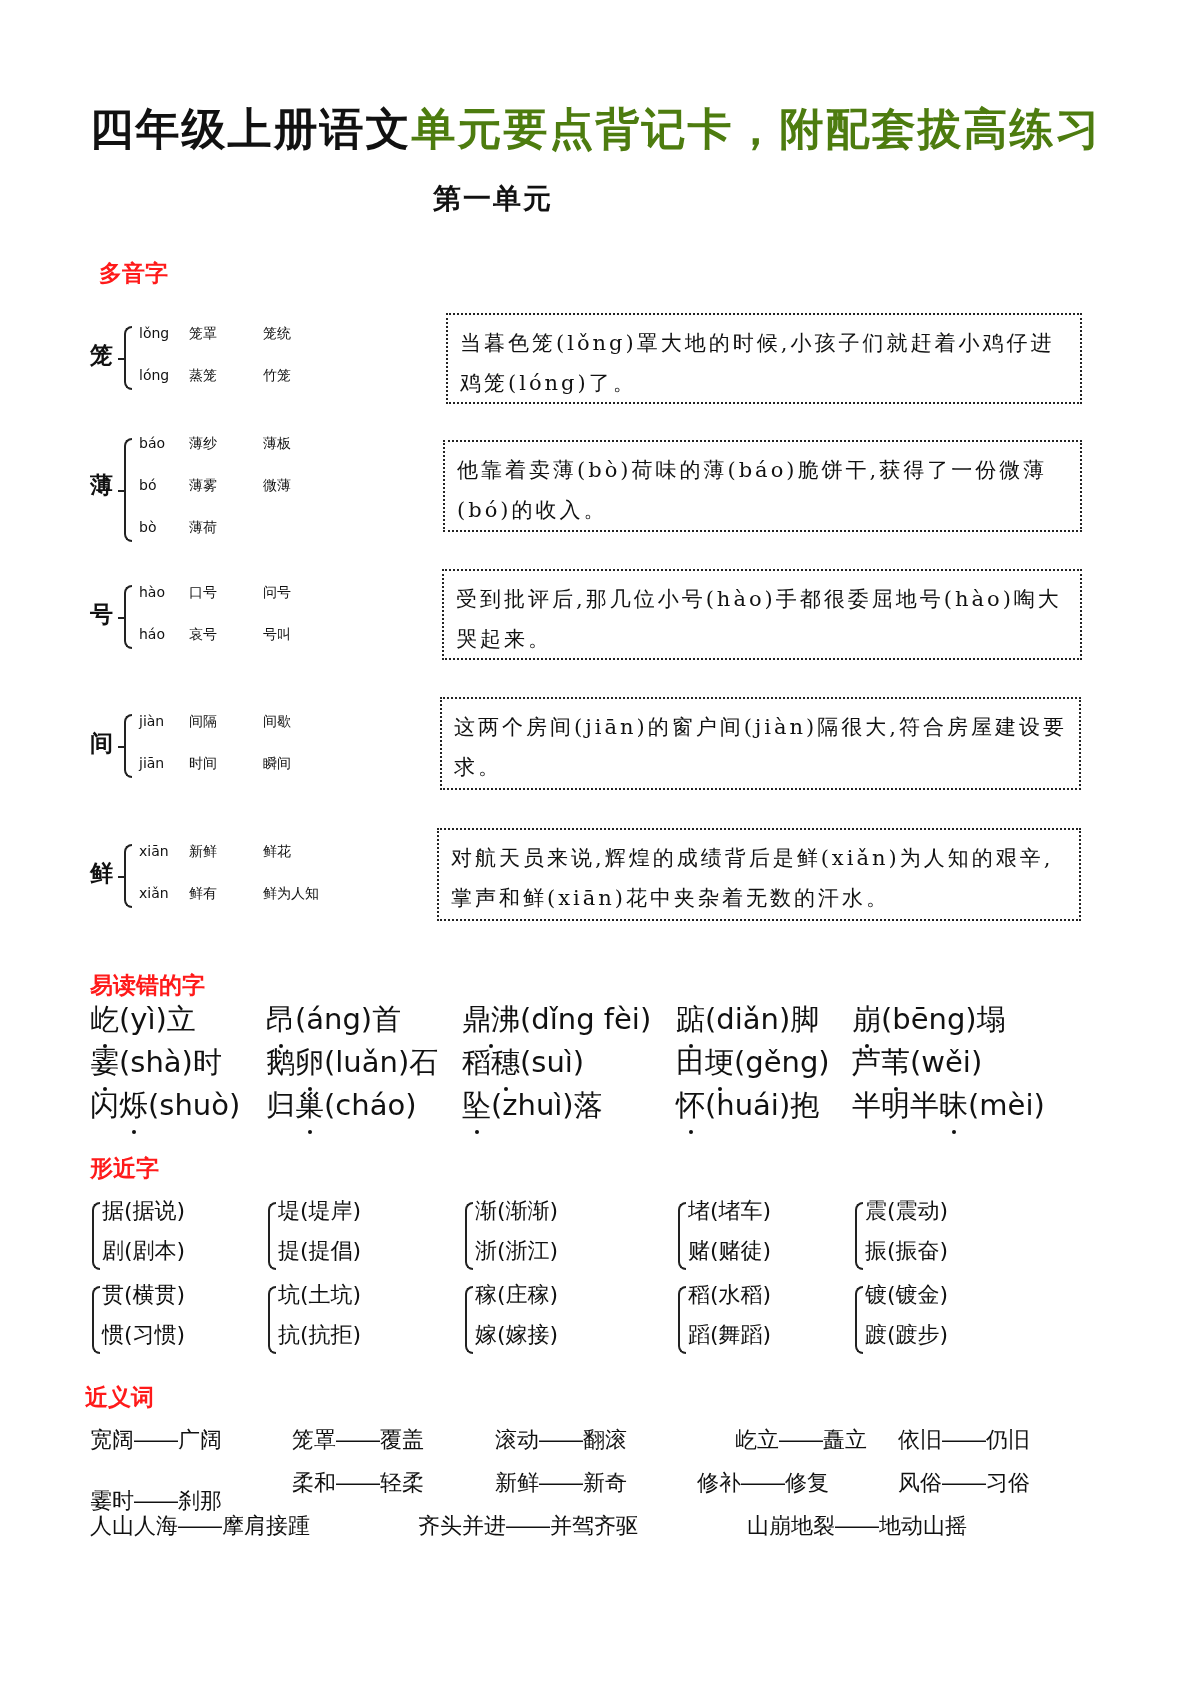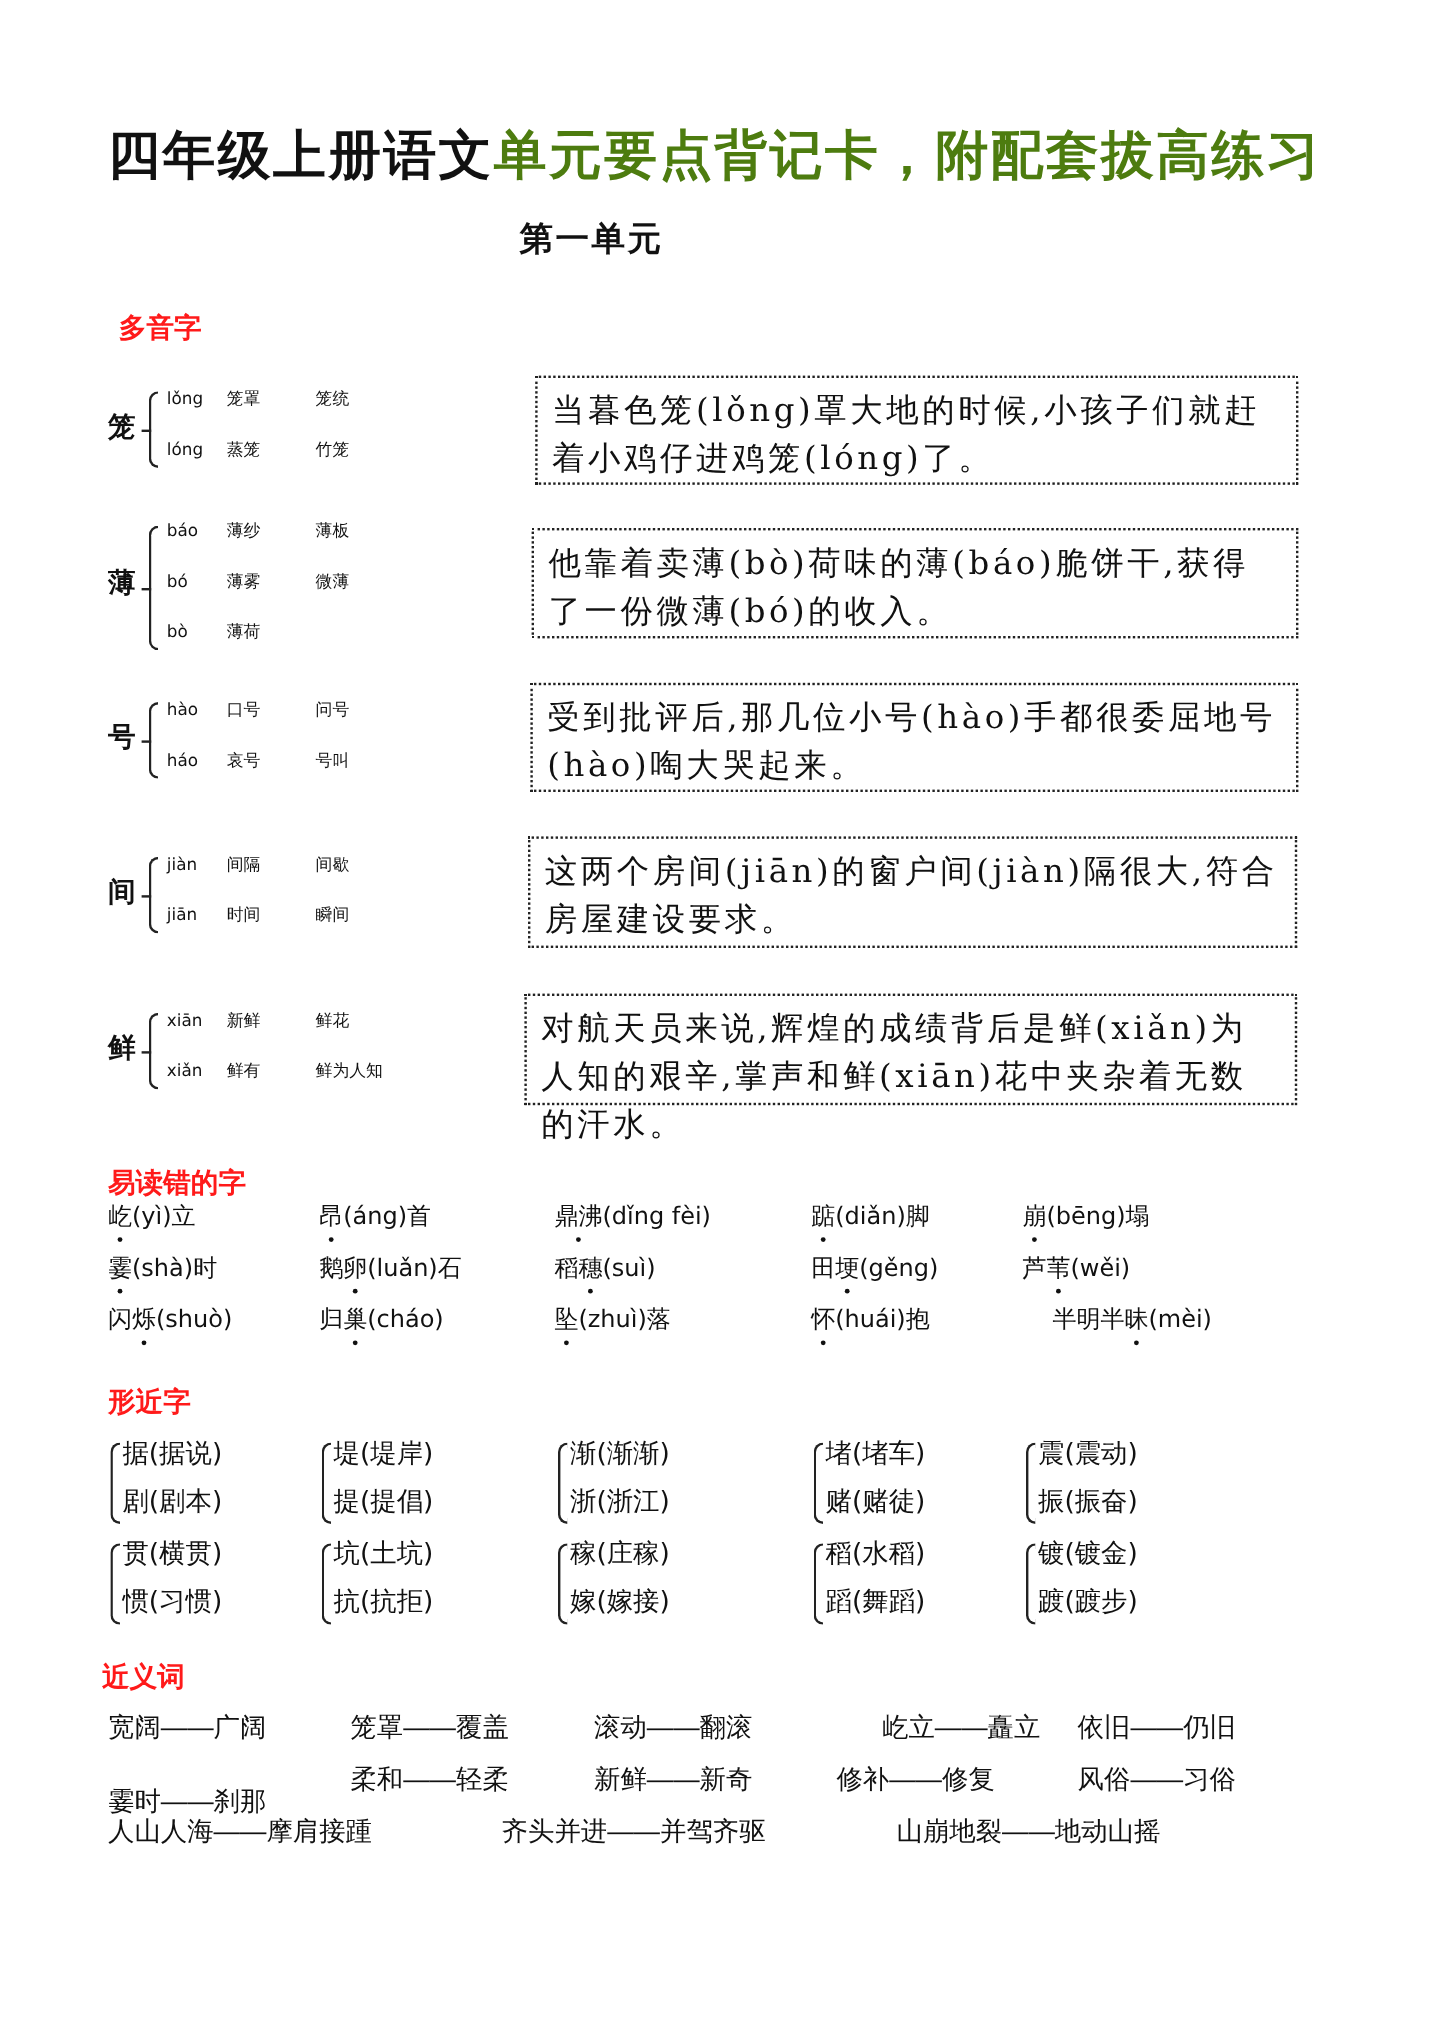--- a/index.html
+++ b/index.html
@@ -17,25 +17,25 @@
   .poly { position:absolute; left:90px; }
   .poly .char { position:absolute; left:0; font-size:23px; font-weight:bold; }
   .poly .brace { position:absolute; left:34px; border:2px solid #222; border-right:none; width:6px; border-radius:8px 0 0 8px; }
   .poly .brace::after { content:""; position:absolute; left:-8px; top:50%; width:8px; height:2px; background:#222; }
   .poly .row { position:absolute; left:49px; font-size:14px; white-space:nowrap; height:30px; line-height:30px; }
   .poly .row .py { display:inline-block; width:50px; }
   .poly .row .w1 { display:inline-block; width:74px; }
   .poly .row .w2 { display:inline-block; }
 
   .ex { position:absolute; border:2px dotted #222; padding:8px 12px 6px 12px; box-sizing:border-box;
-        font-family:"DejaVu Serif", serif; font-size:27px; line-height:40px; letter-spacing:3px; }
+        font-family:"DejaVu Serif", serif; font-size:21px; line-height:40px; letter-spacing:3px; }
 
   
   .misread { position:absolute; left:90px; top:1000px; width:1000px; }
-  .mr-item { position:absolute; font-size:20px; white-space:nowrap; }
+  .mr-item { position:absolute; font-size:29px; white-space:nowrap; }
   .dot { position:relative; display:inline-block; }
   .dot::after { content:""; position:absolute; left:50%; bottom:-8px; width:4px; height:4px; margin-left:-2px; background:#111; border-radius:50%; }
 
   
   .sim { position:absolute; font-size:22px; white-space:nowrap; }
   .sim .b { position:absolute; left:0; top:6px; height:64px; width:6px; border:2px solid #222; border-right:none; border-radius:8px 0 0 8px; }
   .sim .r1 { position:absolute; left:10px; top:0; }
   .sim .r2 { position:absolute; left:10px; top:40px; }
 
   
@@ -104,21 +104,21 @@
   <div class="mr-item" style="left:0; top:43px;"><span></span><span class="dot">霎</span><span>(shà)时</span></div>
   <div class="mr-item" style="left:176px; top:43px;"><span>鹅</span><span class="dot">卵</span><span>(luǎn)石</span></div>
   <div class="mr-item" style="left:372px; top:43px;"><span>稻</span><span class="dot">穗</span><span>(suì)</span></div>
   <div class="mr-item" style="left:586px; top:43px;"><span>田</span><span class="dot">埂</span><span>(gěng)</span></div>
   <div class="mr-item" style="left:762px; top:43px;"><span>芦</span><span class="dot">苇</span><span>(wěi)</span></div>
 
   <div class="mr-item" style="left:0; top:86px;"><span>闪</span><span class="dot">烁</span><span>(shuò)</span></div>
   <div class="mr-item" style="left:176px; top:86px;"><span>归</span><span class="dot">巢</span><span>(cháo)</span></div>
   <div class="mr-item" style="left:372px; top:86px;"><span></span><span class="dot">坠</span><span>(zhuì)落</span></div>
   <div class="mr-item" style="left:586px; top:86px;"><span></span><span class="dot">怀</span><span>(huái)抱</span></div>
-  <div class="mr-item" style="left:762px; top:86px;margin-left:25px;"><span>半明半</span><span class="dot">昧</span><span>(mèi)</span></div>
+  <div class="mr-item" style="left:762px; top:86px;"><span>半明半</span><span class="dot">昧</span><span>(mèi)</span></div>
 </div>
 
 <div class="abs section" style="left:90px; top:1153px;">形近字</div>
 
 <div class="sim" style="left:92px; top:1196px;">
     <div class="b"></div>
     <div class="r1">据(据说)</div>
     <div class="r2">剧(剧本)</div>
   </div>
 <div class="sim" style="left:268px; top:1196px;">

